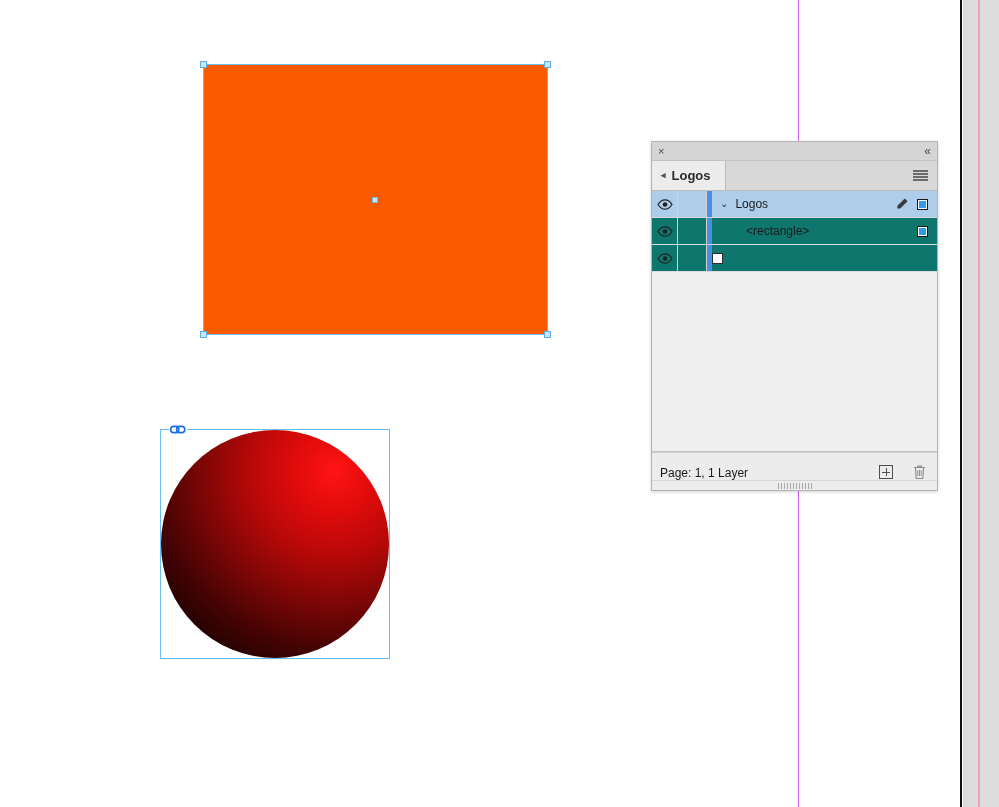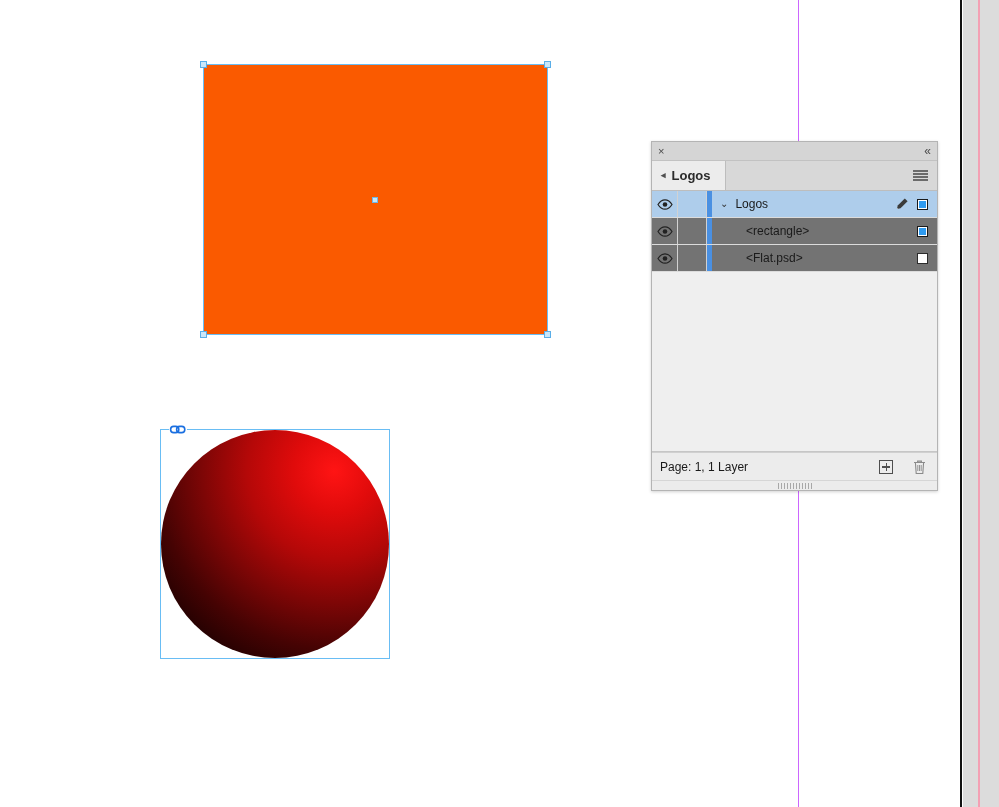--- a/index.html
+++ b/index.html
@@ -219,21 +219,21 @@
     flex: 1 1 auto;
     background: #efefef;
     overflow: hidden;
     border-bottom: 1px solid #c6c6c6;
   }
   .layer-row {
     height: 26px;
     display: flex;
     align-items: stretch;
     border-bottom: 1px solid #dcdcdc;
-    background: #737373;
+    background: #0f766e;
     cursor: default;
   }
   .layer-row.selected { background: #aecdeb; }
 
   .col-eye {
     width: 25px;
     display: flex;
     align-items: center;
     justify-content: center;
     border-right: 1px solid #d2d2d2;
@@ -285,21 +285,21 @@
     border-color: #1a1a1a;
     box-shadow: inset 0 0 0 1px #ffffff;
   }
   .pen-ic { width: 14px; height: 14px; }
 
   
   .panel-footer {
     height: 27px;
     background: #ececec;
     display: flex;
-    align-items: center;
+    align-items: flex-end;
     padding: 0 10px 0 8px;
     border-top: 1px solid #d0d0d0;
     flex: 0 0 auto;
   }
   .footer-status { font-size: 12px; color: #1a1a1a; }
   .footer-actions {
     margin-left: auto;
     display: flex;
     align-items: center;
     gap: 19px;
@@ -442,23 +442,20 @@
 
       <div class="layer-row">
         <div class="col-eye">
           <svg width="16" height="11" viewBox="0 0 16 11">
             <path d="M8 0.8C3.9 0.8 1 5.5 1 5.5s2.9 4.7 7 4.7 7-4.7 7-4.7S12.1 0.8 8 0.8z" fill="none" stroke="#222" stroke-width="1.2"></path>
             <circle cx="8" cy="5.5" r="2.3" fill="#222"></circle>
           </svg>
         </div>
         <div class="col-lock"></div>
         <div class="col-stripe"></div>
-        <div class="col-name">
-          <span class="layer-name child">&lt;Flat.psd&gt;</span>
-        </div>
         <div class="col-right">
           <span class="target-sq"></span>
         </div>
       </div>
 
     </div>
 
     <div class="panel-footer">
       <span class="footer-status">Page: 1, 1 Layer</span>
       <div class="footer-actions">

